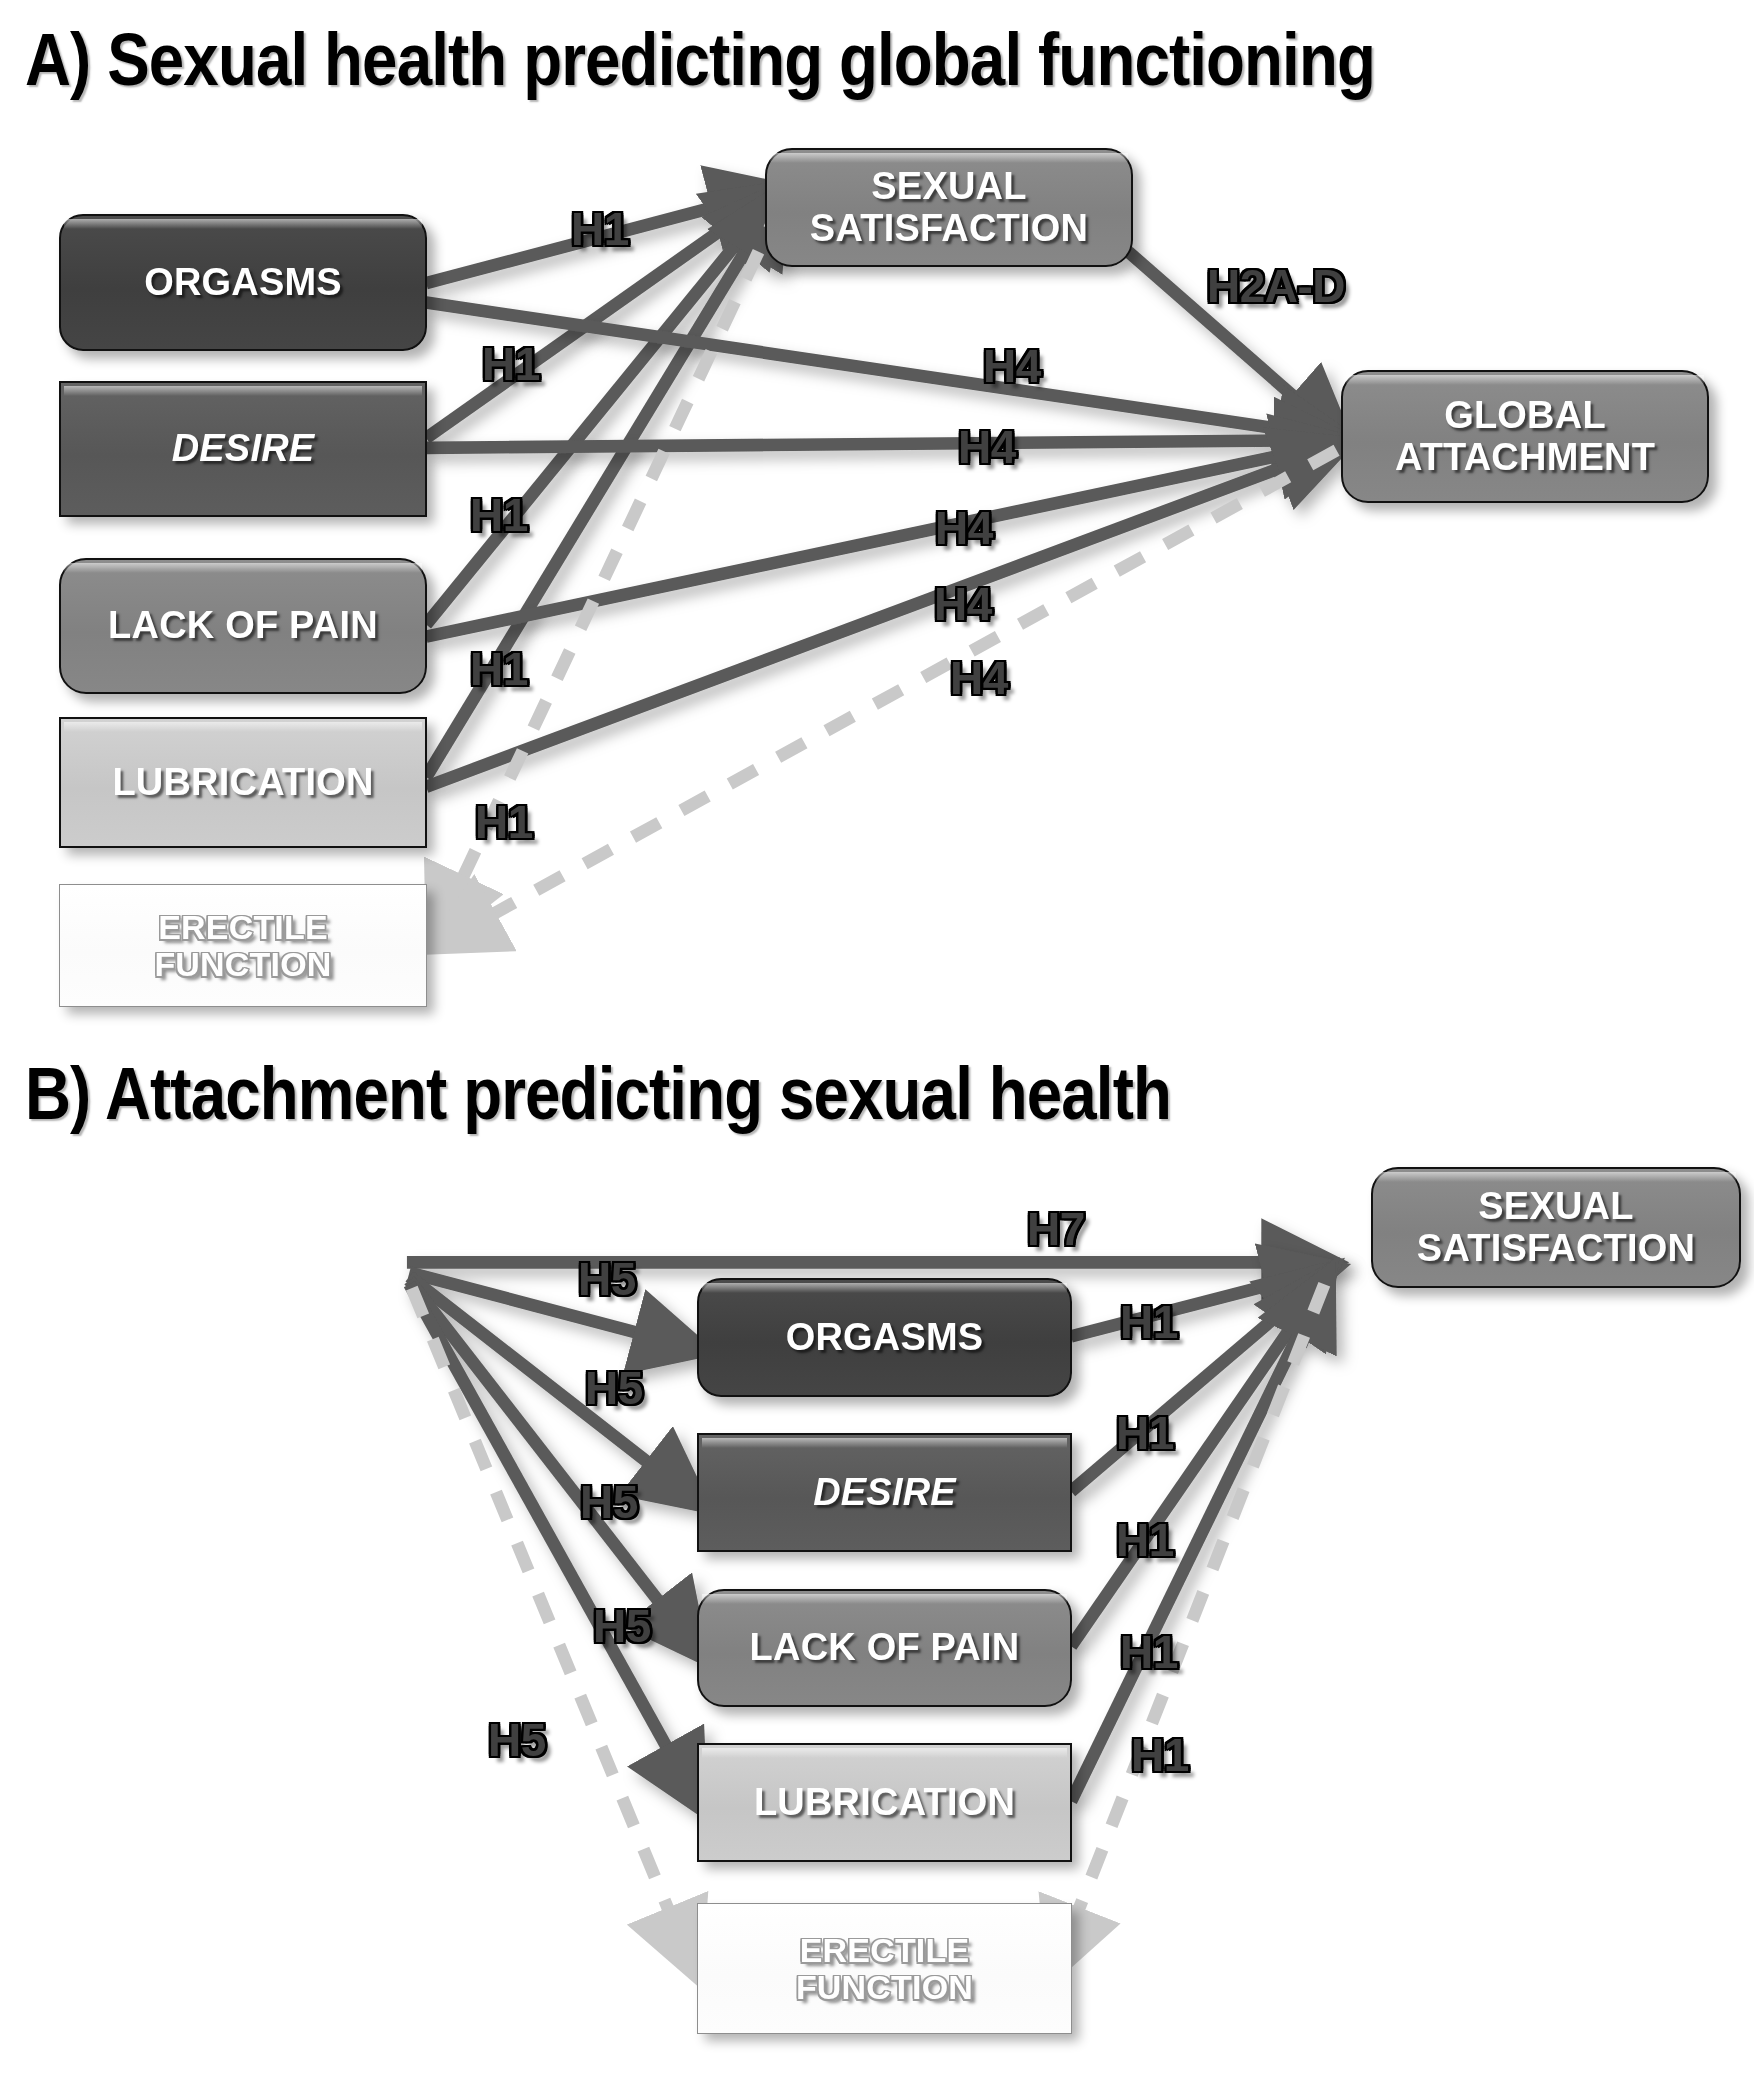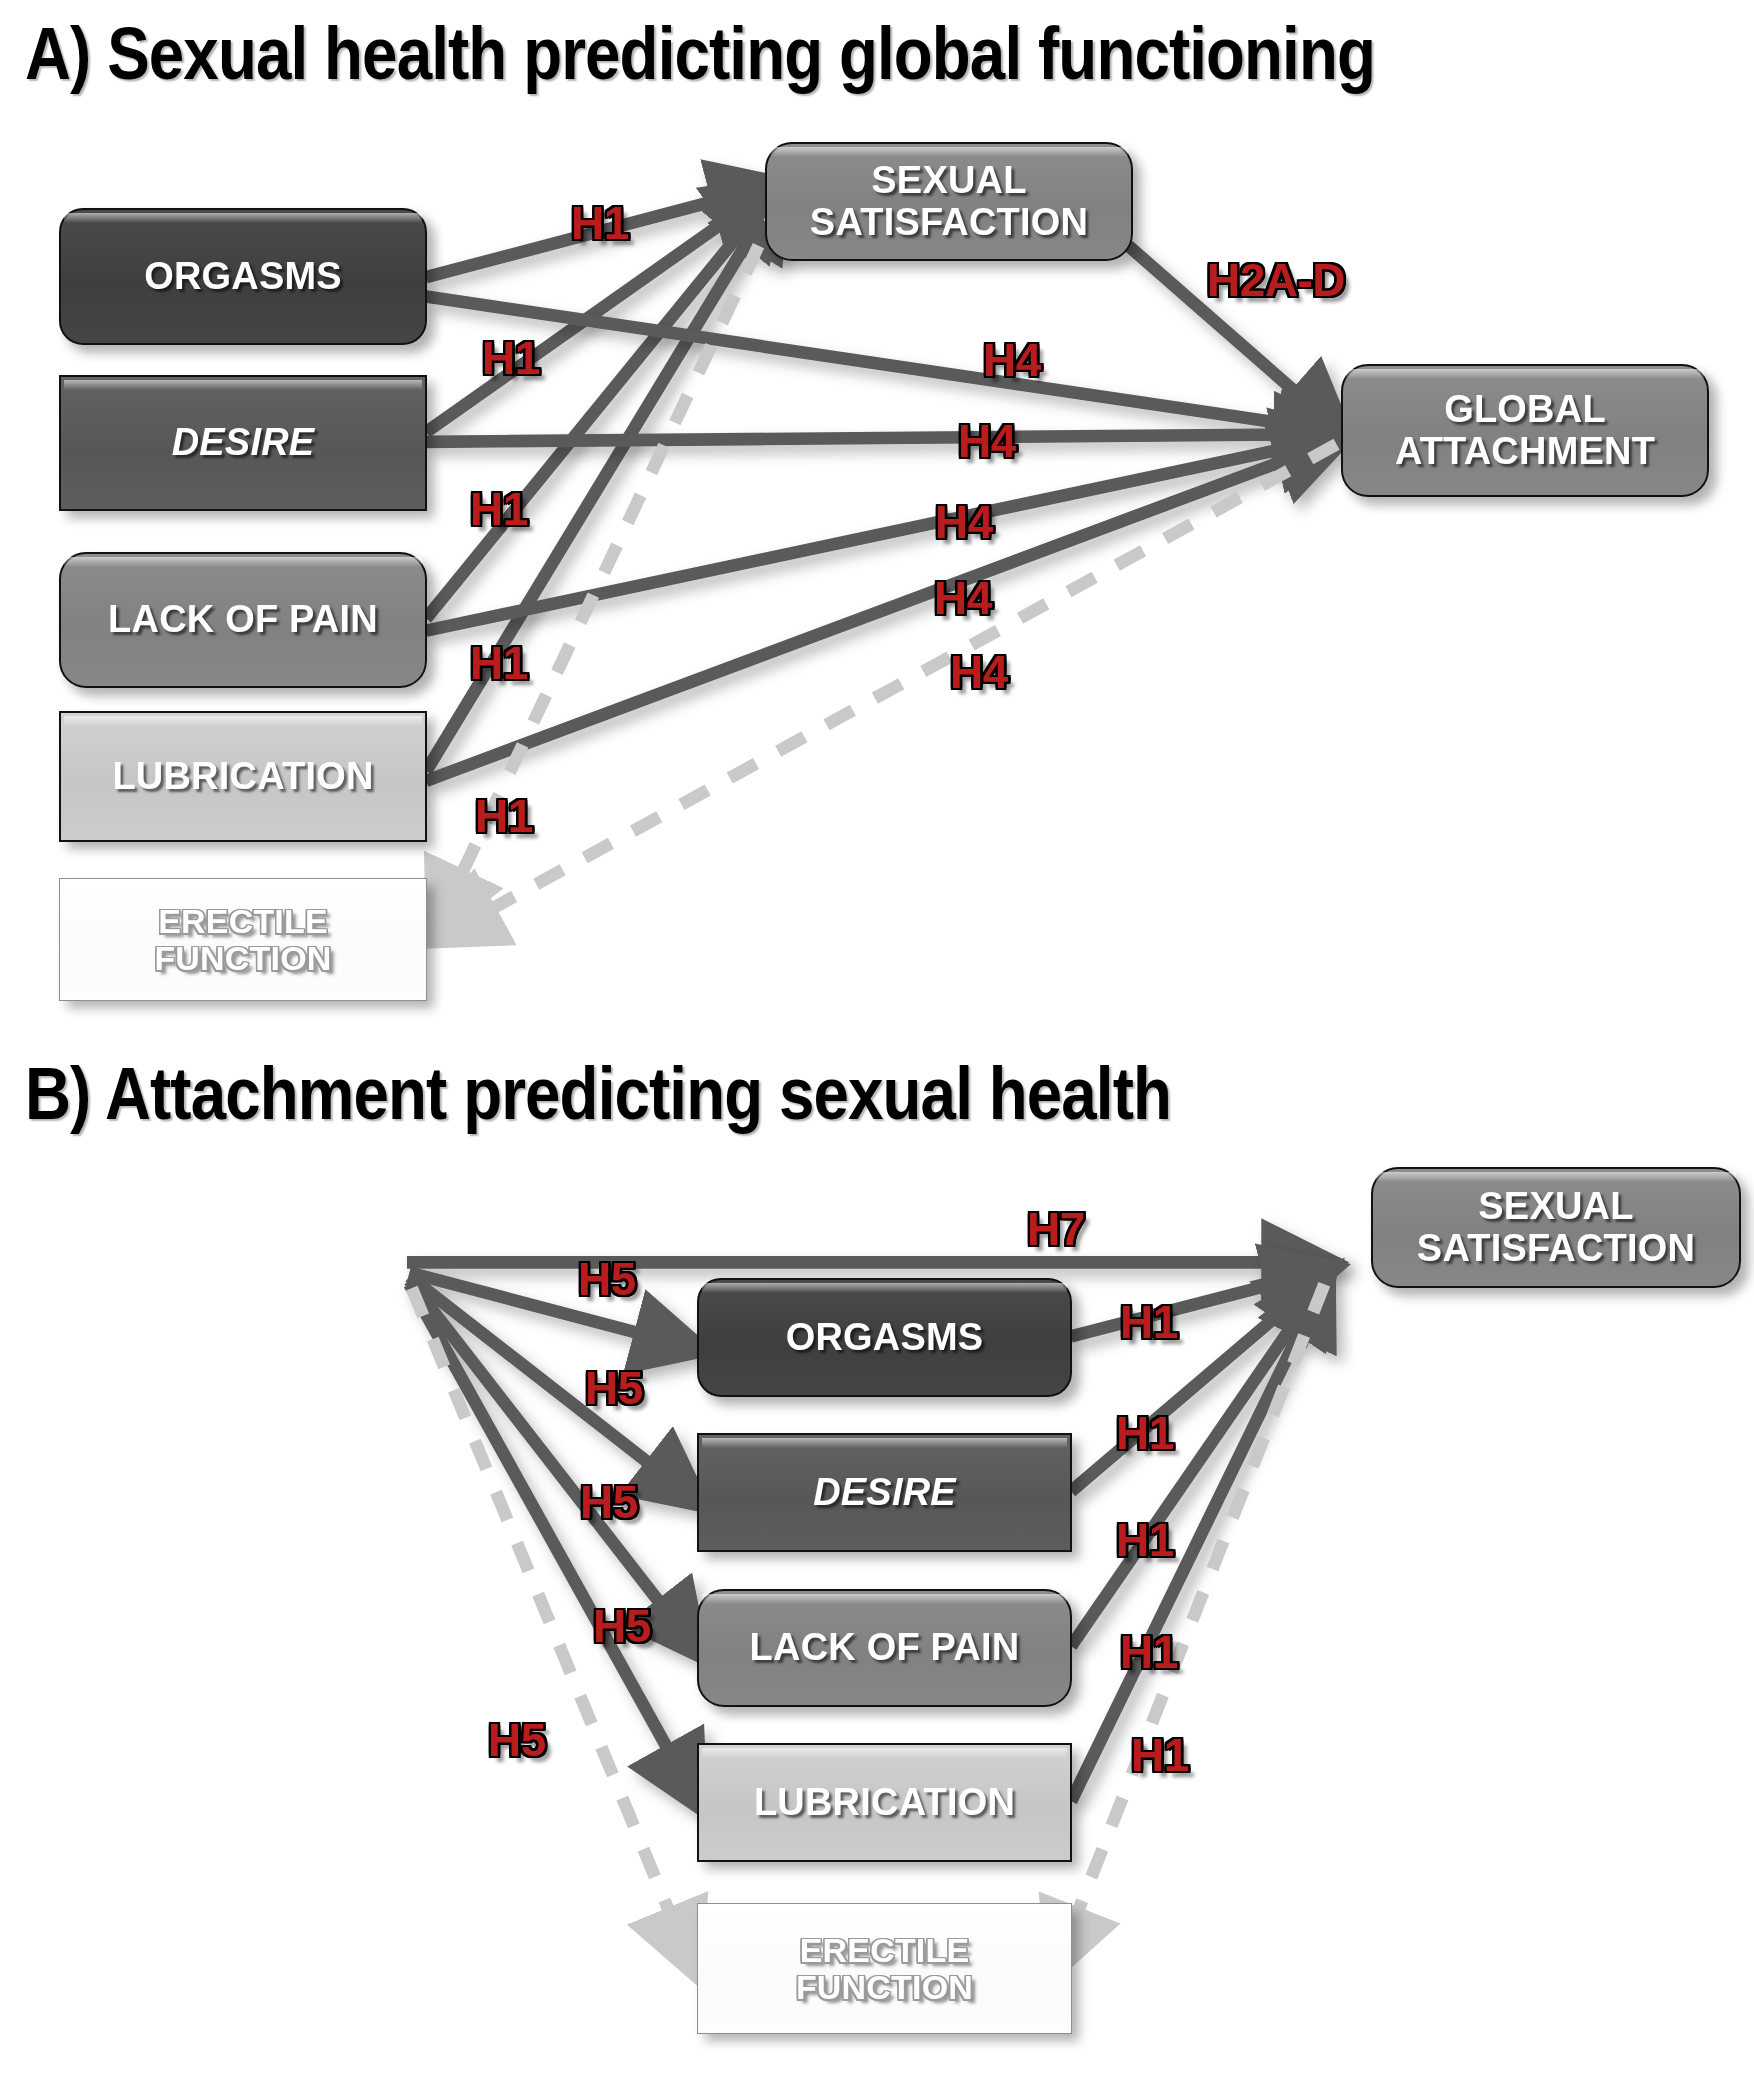--- a/index.html
+++ b/index.html
@@ -1,20 +1,20 @@
 <!DOCTYPE html>
 <html style="font-size:7.7px"><head>
 <meta charset="utf-8">
 <style>
   html,body{margin:0;padding:0;background:#ffffff;}
   body{width:1754px;height:2097px;position:relative;overflow:hidden;
        font-family:"Liberation Sans","DejaVu Sans",sans-serif;}
 
   .panel{position:absolute;left:0;width:1754px;}
-  #panel-a{top:6px;height:1046px;}
+  #panel-a{top:12px;height:1046px;}
   #panel-b{top:1046px;height:1051px;}
 
   .panel-title{
     position:absolute;
     font-family:"Liberation Sans","DejaVu Sans",sans-serif;
     font-weight:bold;
     font-size:74px;
     line-height:1.0;
     color:#000000;
     letter-spacing:-1px;
@@ -66,21 +66,21 @@
       -1.5px -1.5px 0 #9a9a9a, 1.5px -1.5px 0 #9a9a9a, -1.5px 1.5px 0 #9a9a9a, 1.5px 1.5px 0 #9a9a9a,
       0 -1.5px 0 #9a9a9a, 0 1.5px 0 #9a9a9a, -1.5px 0 0 #9a9a9a, 1.5px 0 0 #9a9a9a,
       4.4px 4.4px 3.4px rgba(0,0,0,0.45);
   }
 
   
   .hlabel{
     position:absolute;
     font-weight:bold;
     font-size:46px;
-    color:#b91c1c;
+    color:#404040;
     white-space:nowrap;
     letter-spacing:-0.5px;
     transform:translate(-50%,-50%);
     text-shadow:
       -2.4px -2.4px 0 #000, 2.4px -2.4px 0 #000, -2.4px 2.4px 0 #000, 2.4px 2.4px 0 #000,
       0 -2.4px 0 #000, 0 2.4px 0 #000, -2.4px 0 0 #000, 2.4px 0 0 #000,
       -1.9px -1.9px 0 #000, 1.9px -1.9px 0 #000, -1.9px 1.9px 0 #000, 1.9px 1.9px 0 #000,
       5.8px 5.8px 3.9px rgba(0,0,0,0.40);
   }
 </style>

